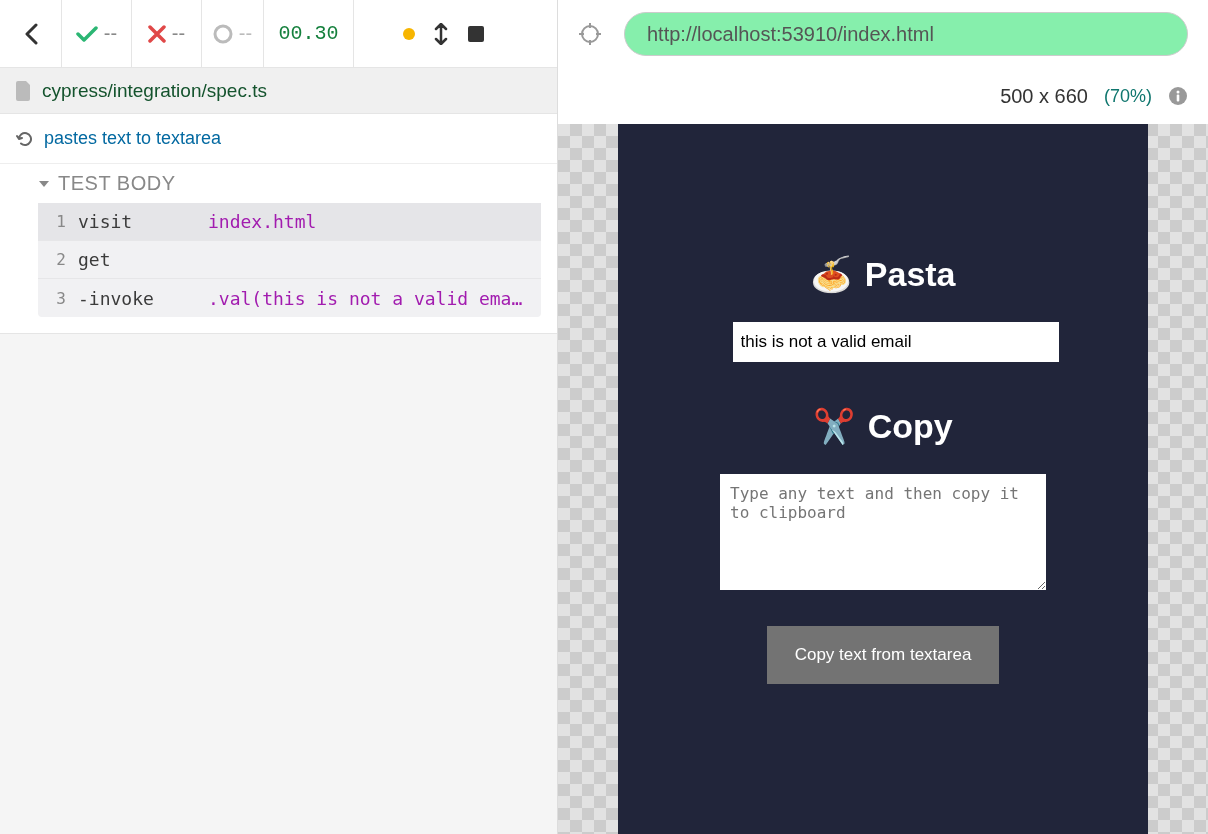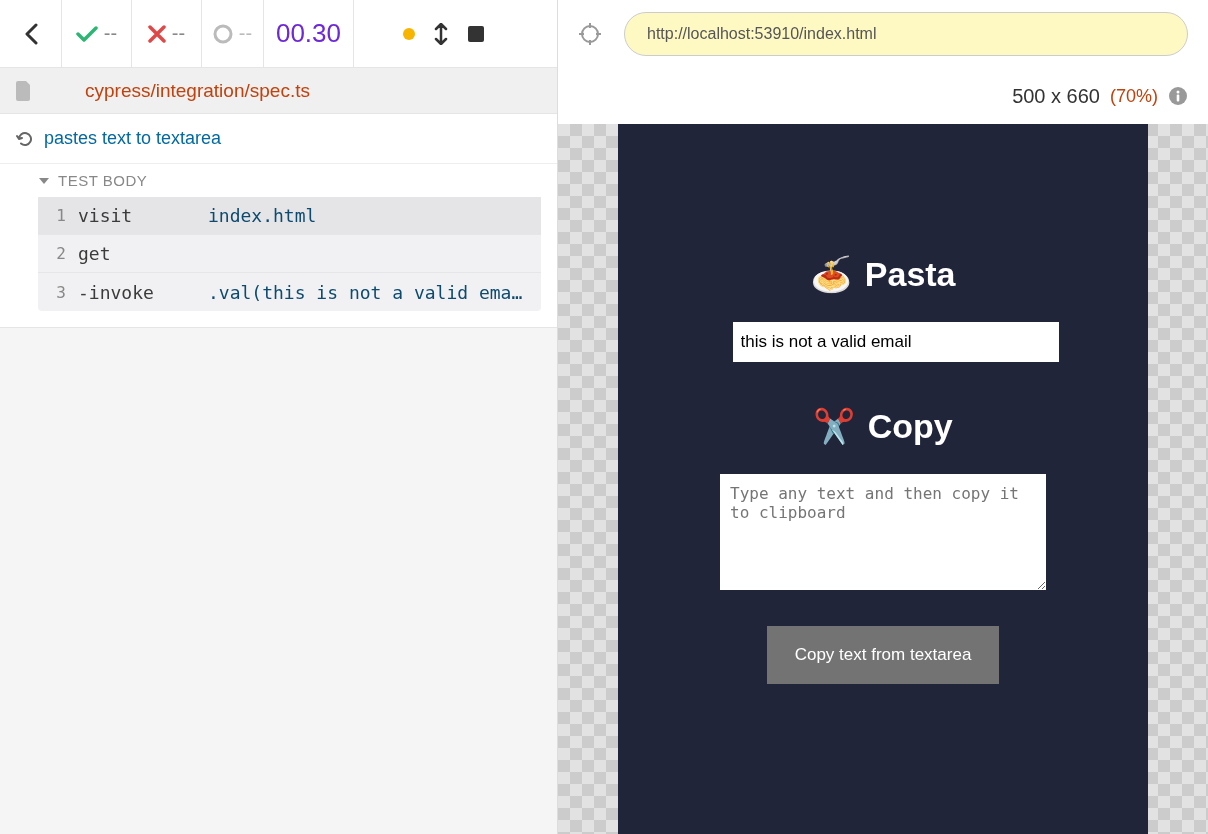--- a/index.html
+++ b/index.html
@@ -7,52 +7,52 @@
     body { display: flex; background: #f5f5f5; }
 
     
     .left { width: 558px; height: 100%; display: flex; flex-direction: column; background: #f5f5f5; border-right: 1px solid #ddd; }
 
     .toolbar { display: flex; align-items: center; height: 68px; background: #fff; border-bottom: 1px solid #e5e5e5; }
     .toolbar-cell { display: flex; align-items: center; justify-content: center; height: 100%; border-right: 1px solid #e5e5e5; }
     .back-cell { width: 62px; }
     .pass-cell, .fail-cell { width: 70px; gap: 6px; font-size: 20px; color: #888; }
     .pending-cell { width: 62px; gap: 6px; font-size: 20px; color: #bbb; }
-    .time-cell { width: 90px; font-size: 26px; color: #6d28d9; }
+    .time-cell { width: 90px; font-size: 20px; color: #15803d; font-family: Liberation Mono, monospace; }
     .toolbar-spacer { flex: 1; border-right: none; }
     .right-tools { display: flex; align-items: center; gap: 18px; padding-right: 24px; }
 
     .file-bar { display: flex; align-items: center; gap: 10px; height: 46px; padding: 0 16px; background: #f0f0f0; border-bottom: 1px solid #e5e5e5; }
-    .file-path { color: #c2410c; font-size: 19px; margin-left: 43px; }
+    .file-path { color: #14532d; font-size: 19px; }
     .doc-icon { color: #bbb; }
 
     .test-block { background: #fff; border-bottom: 1px solid #e5e5e5; }
     .test-title-row { display: flex; align-items: center; gap: 10px; padding: 14px 16px; font-size: 18px; color: #0369a1; border-bottom: 1px solid #eee; }
     .reload-icon { color: #666; }
 
     .test-body { padding: 8px 16px 16px 38px; }
-    .test-body-label-row { display: flex; align-items: center; gap: 8px; color: #888; font-size: 15px; letter-spacing: 0.5px; margin-bottom: 8px; }
+    .test-body-label-row { display: flex; align-items: center; gap: 8px; color: #888; font-size: 20px; letter-spacing: 0.5px; margin-bottom: 8px; }
     .chevron-down { color: #888; }
 
     .commands { background: #f1f1f3; border-radius: 4px; }
     .cmd-row { display: flex; align-items: center; height: 38px; font-family: ui-monospace, Menlo, Consolas, monospace; font-size: 18px; color: #444; border-bottom: 1px solid #e6e6e8; }
     .cmd-row:last-child { border-bottom: none; }
     .cmd-row.active { background: #e5e5e8; }
     .cmd-num { width: 40px; text-align: right; padding-right: 12px; color: #888; font-size: 16px; }
     .cmd-name { width: 130px; color: #3b3b3b; }
-    .cmd-arg { flex: 1; color: #0c4a6e; white-space: nowrap; overflow: hidden; text-overflow: ellipsis; padding-right: 8px; }
+    .cmd-arg { flex: 1; color: #a21caf; white-space: nowrap; overflow: hidden; text-overflow: ellipsis; padding-right: 8px; }
 
     
     .right { flex: 1; height: 100%; display: flex; flex-direction: column; background: #fff; }
     .url-bar { display: flex; align-items: center; gap: 22px; height: 68px; padding: 0 20px; background: #fff; }
-    .url-input { flex: 1; height: 44px; border: 1px solid #ccc; border-radius: 22px; padding: 0 22px; font-size: 16px; color: #555; background: #fef9c3; }
+    .url-input { flex: 1; height: 44px; border: 1px solid #ccc; border-radius: 22px; padding: 0 22px; font-size: 20px; color: #555; background: #86efac; }
     .crosshair-icon { color: #999; }
 
-    .viewport-info { display: flex; justify-content: flex-end; align-items: center; gap: 10px; height: 56px; padding: 0 20px; font-size: 20px; color: #333; }
-    .viewport-scale { color: #c2410c; font-size: 18px; }
+    .viewport-info { display: flex; justify-content: flex-end; align-items: center; gap: 16px; height: 56px; padding: 0 20px; font-size: 20px; color: #333; }
+    .viewport-scale { color: #0f766e; font-size: 18px; }
     .info-icon { color: #999; }
 
     .preview-area { flex: 1; display: flex; align-items: flex-start; justify-content: center; background-image:
       linear-gradient(45deg, #ccc 25%, transparent 25%),
       linear-gradient(-45deg, #ccc 25%, transparent 25%),
       linear-gradient(45deg, transparent 75%, #ccc 75%),
       linear-gradient(-45deg, transparent 75%, #ccc 75%);
       background-size: 24px 24px;
       background-position: 0 0, 0 12px, 12px -12px, -12px 0px;
       background-color: #e2e2e2;

